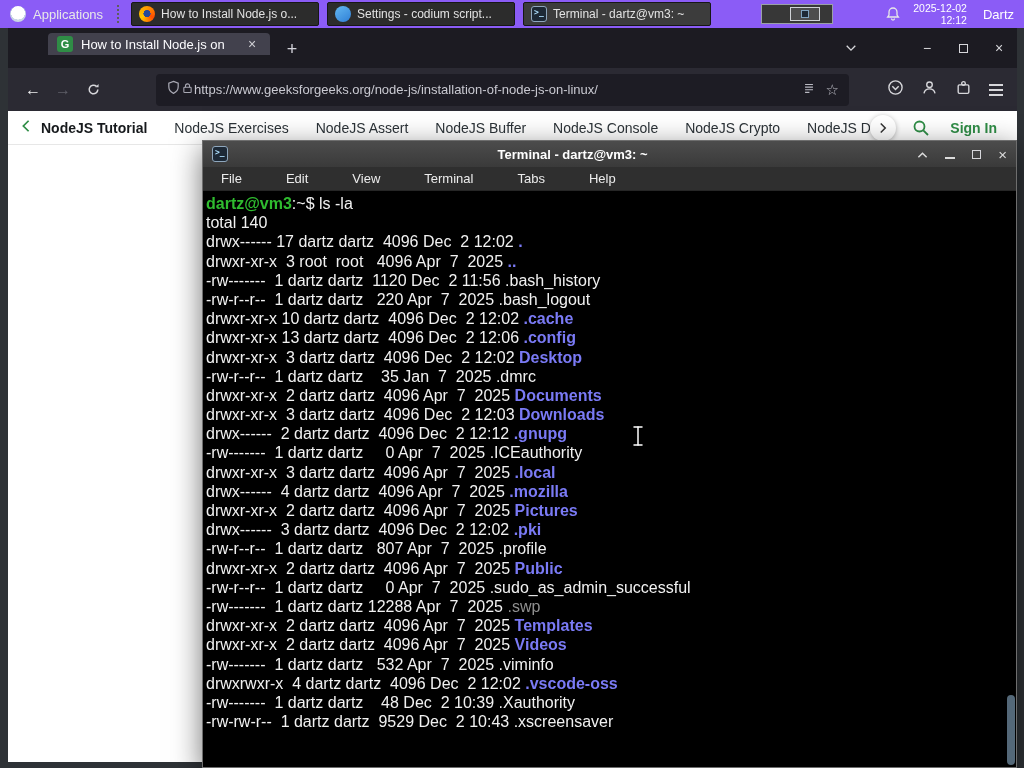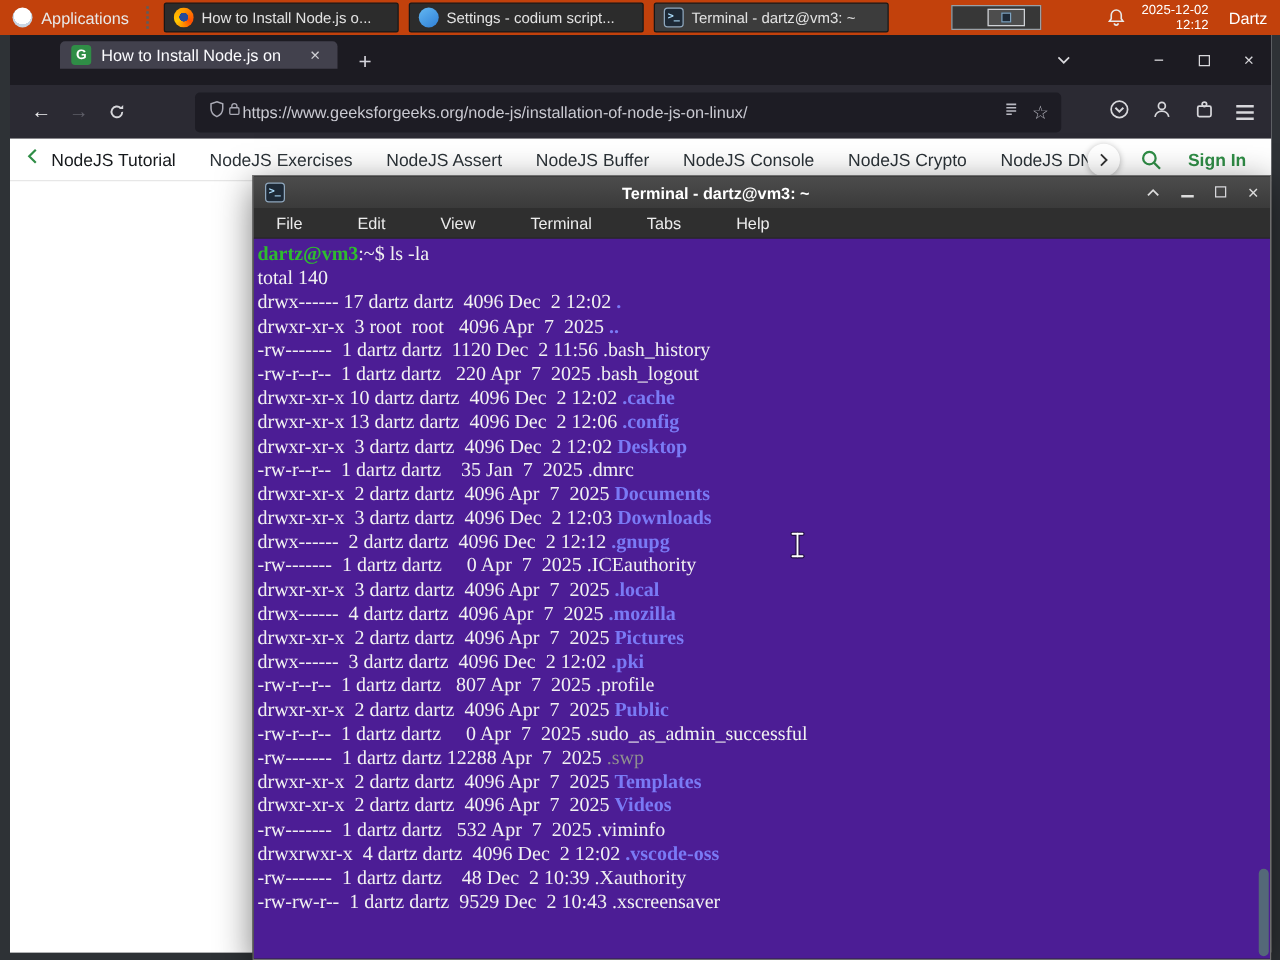--- a/index.html
+++ b/index.html
@@ -1,20 +1,20 @@
 <!DOCTYPE html>
 <html><head>
 <meta charset="utf-8">
 <style>
   * { margin:0; padding:0; box-sizing:border-box; }
   html,body { width:1024px; height:768px; overflow:hidden; }
   body { background:#2e3236; font-family:"Liberation Sans", sans-serif; position:relative; }
 
   
-  .panel { position:absolute; left:0; top:0; width:1024px; height:28px; background:#c2410c;
+  .panel { position:absolute; left:0; top:0; width:1024px; height:28px; background:#8b5cf6;
            display:flex; align-items:center; color:#e8e8e8; z-index:30; }
   .apps { display:flex; align-items:center; gap:7px; padding:0 10px; height:100%; }
   .apps-icon { width:16px; height:16px; border-radius:50%;
                background:radial-gradient(circle at 50% 42%, #ffffff 0 55%, #c9d6e4 56% 100%); }
   .apps-label { font-size:13px; }
   .handle { height:18px; border-left:2px dotted #5d5d5d; margin:0 4px; }
   .taskbar { display:flex; gap:8px; height:24px; margin-left:8px; align-items:stretch; }
   .task { display:flex; align-items:center; gap:6px; width:188px; padding:0 7px;
           background:#2c2c2c; border:1px solid #171717; border-radius:2px; }
   .task.active { background:#3c3c3c; }
@@ -70,43 +70,43 @@
   .star { font-size:15px; color:#b9b9c2; }
   .nav-right { margin-left:auto; display:flex; gap:17px; align-items:center; padding-right:14px; }
   .burger { display:inline-block; width:14px; }
   .burger span { display:block; height:2px; background:#d7d7db; margin:3px 0; }
 
   .content { position:absolute; left:0; top:83px; right:0; bottom:0; background:#fff; }
   .gfgnav { height:34px; border-bottom:1px solid #e7e7e7; display:flex; align-items:center;
             padding:0 12px; }
   .gfg-items { display:flex; gap:27px; overflow:hidden; white-space:nowrap; flex:1; margin-left:9px; }
   .gitem { font-size:14px; color:#2c3338; flex:0 0 auto; }
-  .gitem.active { font-weight:normal; color:#16191c; }
+  .gitem.active { font-weight:bold; color:#16191c; }
   .circle-chev { width:26px; height:26px; border-radius:50%; background:#fff;
                  box-shadow:0 1px 5px rgba(0,0,0,.3); display:flex; align-items:center;
                  justify-content:center; margin-left:-14px; flex:0 0 auto; z-index:2; }
   .gfg-search { margin:0 20px 0 16px; flex:0 0 auto; display:flex; }
   .signin { font-size:14px; color:#2f8d46; font-weight:bold; margin-right:8px; flex:0 0 auto; }
 
   
   .terminal { position:absolute; left:202px; top:140px; width:815px; height:628px;
               border:1px solid #6e6e6e; background:#151515; z-index:20;
               box-shadow:0 8px 28px rgba(0,0,0,.55); overflow:hidden; }
   .ttitle { height:26px; background:linear-gradient(#4c4c4c,#3a3a3a); display:flex;
             align-items:center; padding:0 9px; color:#fff; gap:8px; }
   .ttext { flex:1; text-align:center; font-size:13px; font-weight:bold;
            white-space:nowrap; overflow:hidden; }
   .tbtns { display:flex; gap:17px; align-items:center; color:#dcdcdc; }
   .minbar { display:inline-block; width:10px; height:2px; background:#dcdcdc; }
   .tclose { font-size:15px; line-height:1; }
   .tmenu { height:24px; background:#2f2f2f; display:flex; gap:44px; align-items:center;
            padding-left:18px; font-size:13px; color:#ececec; border-bottom:1px solid #262626; }
-  .tbody { position:absolute; left:0; top:50px; right:0; bottom:0; background:#4c1d95;
+  .tbody { position:absolute; left:0; top:50px; right:0; bottom:0; background:#000000;
            padding:3px 0 0 3px; overflow:hidden;
-           font-family:Liberation Serif, serif; font-size:16px; line-height:19.2px;
+           font-family:Liberation Sans, sans-serif; font-size:16px; line-height:19.2px;
            color:#f1f1f1; }
   .tline { white-space:pre; height:19.2px; }
   .p-user { color:#2fbc2f; font-weight:bold; }
   .c-file { color:#f1f1f1; }
   .c-dir { color:#7a7af5; font-weight:bold; }
   .c-dim { color:#8f8f8f; }
   .tscroll { position:absolute; right:0; top:50px; bottom:0; width:10px; }
   .thumb { position:absolute; right:1px; bottom:2px; width:8px; height:70px;
            background:#546878; border-radius:4px; }
 

